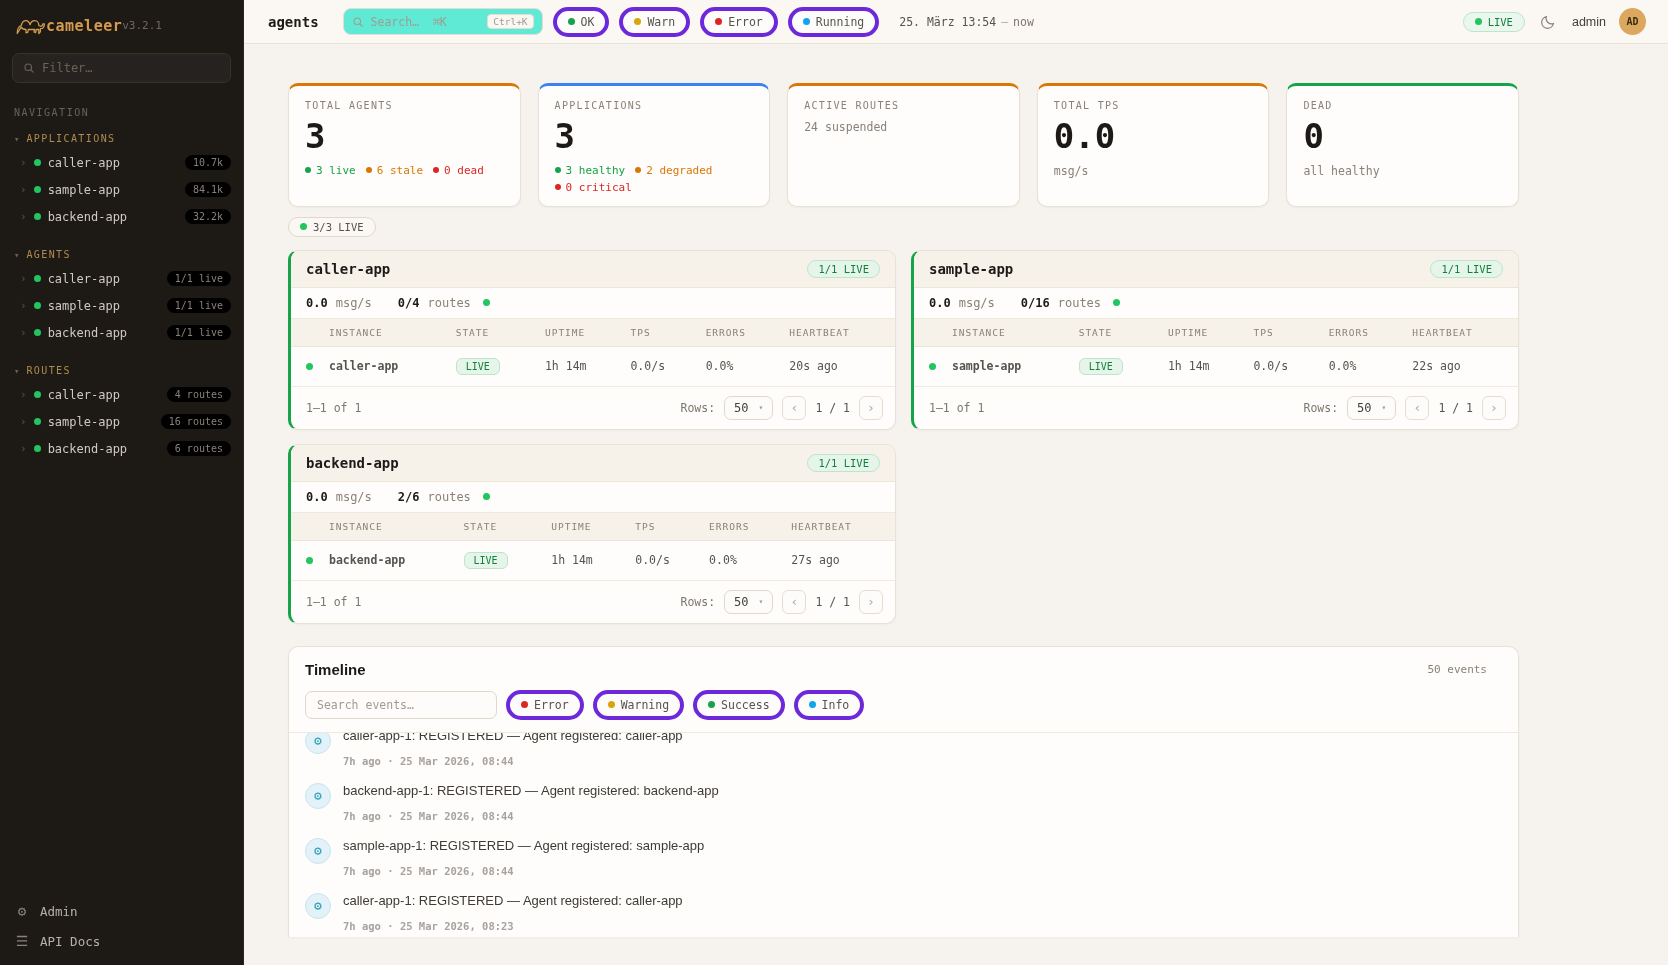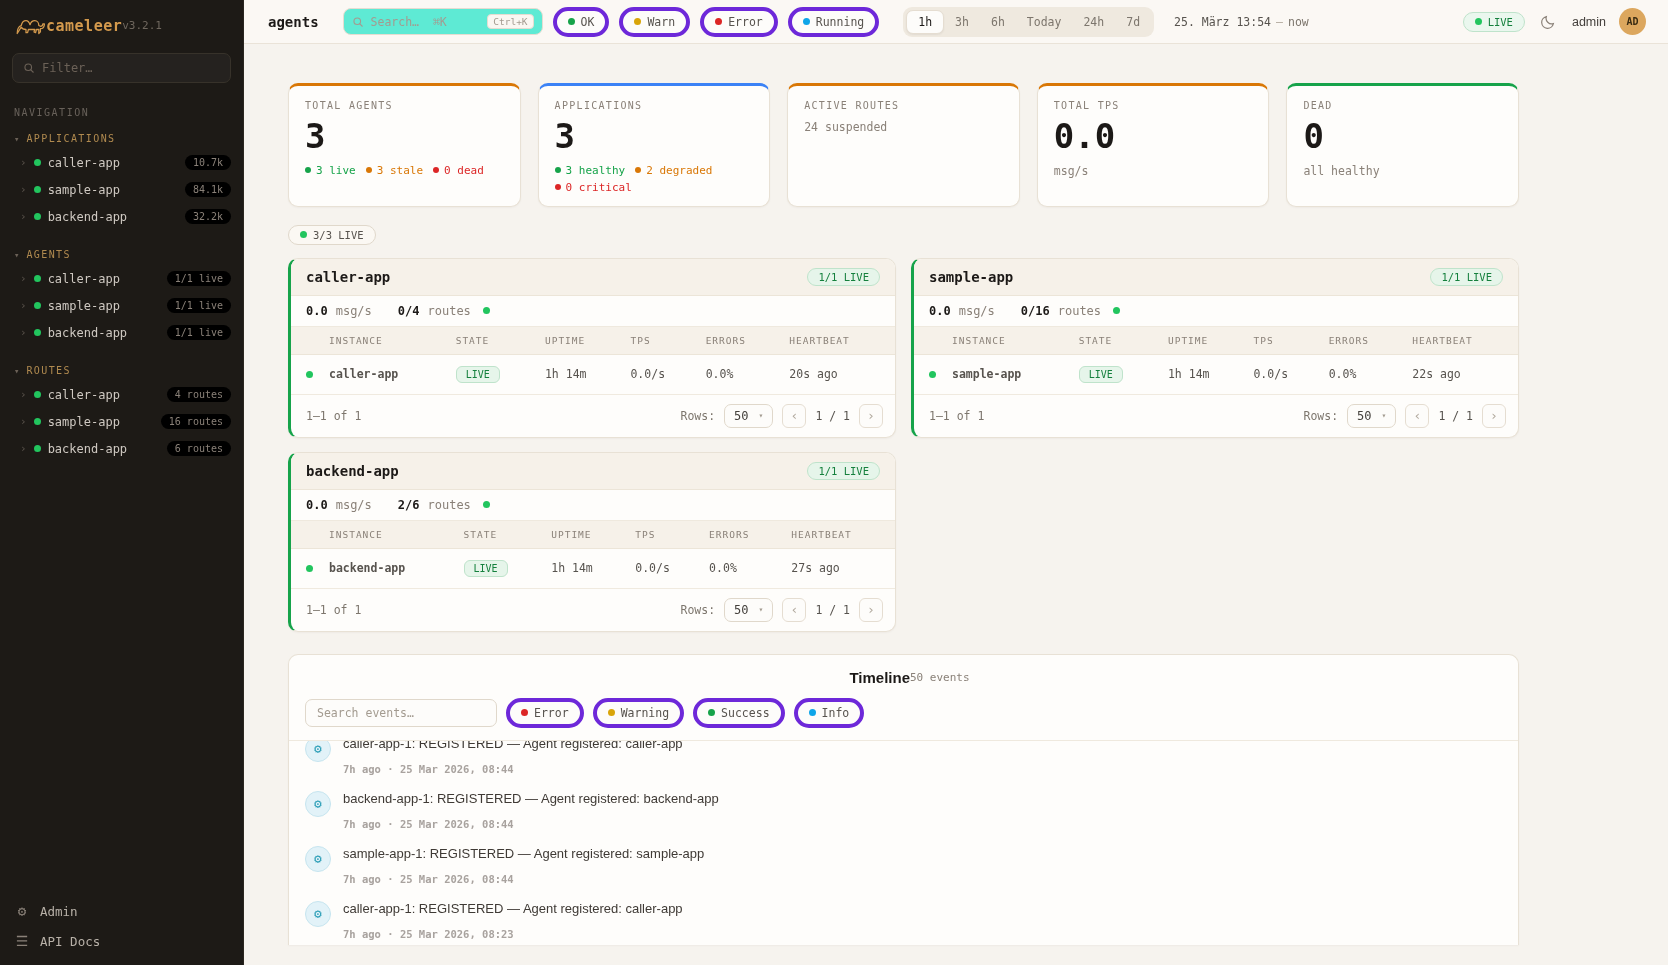--- a/index.html
+++ b/index.html
@@ -103,21 +103,21 @@
     border-radius:10px; padding:14px 16px 12px 16px; min-height:112px;
     box-shadow:0 1px 2px rgba(40,30,10,.04);
   }
   .stat-title { font-size:10px; letter-spacing:1.3px; color:#8a8178; }
   .stat-value { font-size:34px; font-weight:bold; color:#1c1917; margin-top:8px; line-height:1.05; }
   .stat-details { display:flex; flex-wrap:wrap; gap:4px 10px; margin-top:9px; font-size:11px; }
   .sdet { display:flex; align-items:center; gap:5px; }
   .sdot { width:6px; height:6px; border-radius:50%; }
   .stat-sub { margin-top:9px; font-size:11.5px; color:#8a8178; }
   .live-pill {
-    display:inline-flex; align-items:center; gap:6px; margin-top:18px;
+    display:inline-flex; align-items:center; gap:6px; margin-top:10px;
     border:1px solid #e0d8cb; background:#fbf8f3; border-radius:999px;
     padding:3px 11px; font-size:10.5px; color:#57534e;
   }
   
   .apps-grid { display:grid; grid-template-columns:608px 608px; gap:14px 15px; margin-top:13px; align-items:start; }
   .app-card {
     background:#fefdfb; border:1px solid #e8e1d5; border-left:3px solid #16a34a;
     border-radius:10px; overflow:hidden; box-shadow:0 1px 2px rgba(40,30,10,.04);
   }
   .app-head {
@@ -157,21 +157,21 @@
   .pager-btn {
     width:24px; height:24px; border:1px solid #e5ddd1; background:#fdfcfa; border-radius:6px;
     color:#b0a89c; font-family:inherit; font-size:13px; cursor:pointer; line-height:1;
   }
   .page-num { color:#57534e; }
   
   .timeline-card {
     margin-top:22px; background:#fefdfb; border:1px solid #e8e1d5; border-radius:10px 10px 0 0;
     border-bottom:none; box-shadow:0 1px 2px rgba(40,30,10,.04);
   }
-  .tl-head { display:flex; align-items:center; justify-content:center; padding:14px 4px 10px 16px; }
+  .tl-head { display:flex; align-items:center; justify-content:space-between; padding:14px 31px 10px 16px; }
   .tl-title { font-family:"Liberation Sans", sans-serif; font-weight:bold; font-size:15px; color:#1c1917; }
   .tl-count { font-size:11px; color:#8a8178; }
   .tl-controls { display:flex; align-items:center; gap:9px; padding:2px 16px 12px 16px; }
   .tl-search {
     border:1px solid #e0d8cb; background:#fdfcfa; border-radius:7px; padding:6px 11px;
     font-family:inherit; font-size:11.5px; color:#57534e; width:192px; outline:none;
   }
   .tl-search::placeholder { color:#a39b90; }
   .tl-events { border-top:1px solid #efe9de; height:205px; overflow:hidden; }
   .event { display:flex; gap:12px; padding:8px 16px; align-items:flex-start; cursor:pointer; }
@@ -324,28 +324,20 @@
     </div>
     <div class="chip">
       <span class="chip-dot" style="background: rgb(220, 38, 38);"></span>
       <span>Error</span>
     </div>
     <div class="chip">
       <span class="chip-dot" style="background: rgb(14, 165, 233);"></span>
       <span>Running</span>
     </div>
 
-    <div class="seg">
-      <button class="seg-btn active">1h</button>
-      <button class="seg-btn">3h</button>
-      <button class="seg-btn">6h</button>
-      <button class="seg-btn">Today</button>
-      <button class="seg-btn">24h</button>
-      <button class="seg-btn">7d</button>
-    </div>
 
     <span class="range-text">
       <span>25. März 13:54</span><span class="range-sep">—</span><span class="range-now">now</span>
     </span>
 
     <div class="top-right">
       <span class="live-badge">
         <span class="live-dot"></span>
         <span>LIVE</span>
       </span>
@@ -368,21 +360,21 @@
         <div class="stat-card" style="border-top-color: rgb(217, 119, 6);">
           <div class="stat-title">TOTAL AGENTS</div>
           <div class="stat-value">3</div>
           <div class="stat-details">
             <span class="sdet">
                 <span class="sdot" style="background: rgb(22, 163, 74);"></span>
                 <span style="color: rgb(22, 163, 74);">3 live</span>
               </span>
             <span class="sdet">
                 <span class="sdot" style="background: rgb(217, 119, 6);"></span>
-                <span style="color: rgb(217, 119, 6);">3 stale</span>
+                <span style="color: rgb(217, 119, 6);">6 stale</span>
               </span>
             <span class="sdet">
                 <span class="sdot" style="background: rgb(220, 38, 38);"></span>
                 <span style="color: rgb(220, 38, 38);">0 dead</span>
               </span>
           </div>
         </div>
         <div class="stat-card" style="border-top-color: rgb(59, 130, 246);">
           <div class="stat-title">APPLICATIONS</div>
           <div class="stat-value">3</div>

